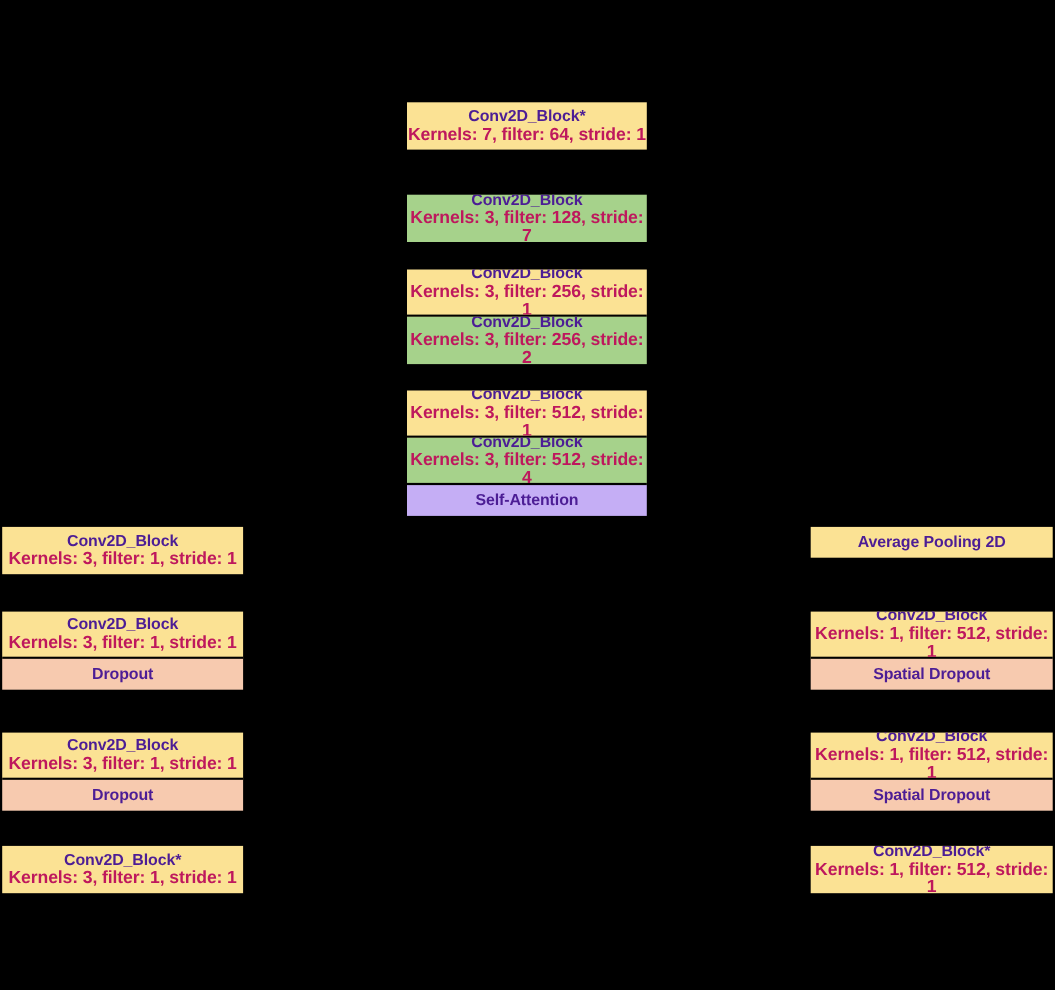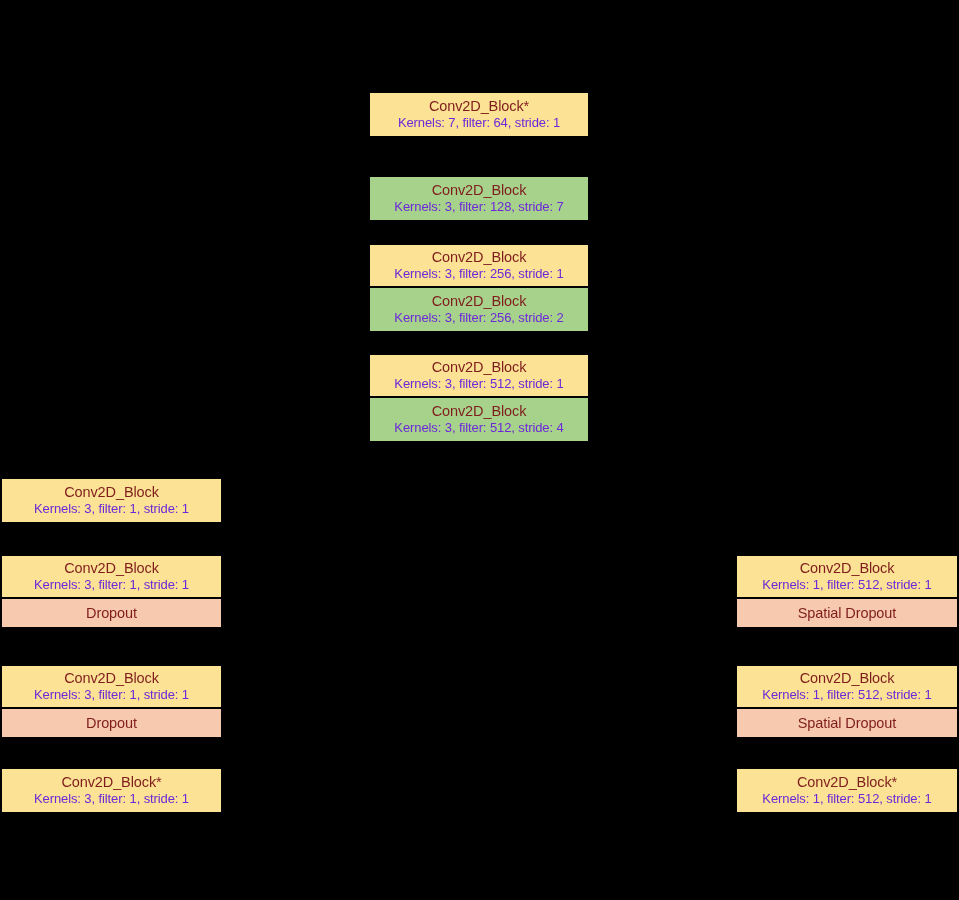--- a/index.html
+++ b/index.html
@@ -34,31 +34,31 @@
     flex-direction: column;
     align-items: center;
     justify-content: center;
     text-align: center;
     overflow: hidden;
   }
   .block:last-child {
     border-bottom: none;
   }
   .block .title {
-    font-weight: normal;
+    font-weight: bold;
     font-size: 14.5px;
-    color: #7f1d1d;
+    color: #4c1d95;
     line-height: 17px;
     letter-spacing: -0.1px;
     text-align: right;
   }
   .block .sub {
-    font-weight: normal;
-    font-size: 13px;
-    color: #6d28d9;
+    font-weight: bold;
+    font-size: 16px;
+    color: #be185d;
     line-height: 16px;
     letter-spacing: -0.1px;
   }
   .block.single .title {
     line-height: 18px;
   }
   .c-yellow { background: #FBE294; }
   .c-green  { background: #A6D28B; }
   .c-purple { background: #C5AEF5; }
   .c-pink   { background: #F7CAAF; }
@@ -93,20 +93,23 @@
     </div>
     <div class="group" style="left: 368px; top: 353px; width: 222px;">
       <div class="block c-yellow h-tall">
         <div class="title">Conv2D_Block</div>
         <div class="sub">Kernels: 3, filter: 512, stride: 1</div>
       </div>
       <div class="block c-green h-tall">
         <div class="title">Conv2D_Block</div>
         <div class="sub">Kernels: 3, filter: 512, stride: 4</div>
       </div>
+      <div class="block c-purple h-short single">
+        <div class="title">Self-Attention</div>
+      </div>
     </div>
     <div class="group" style="left: 0px; top: 477px; width: 223px;">
       <div class="block c-yellow h-tall">
         <div class="title">Conv2D_Block</div>
         <div class="sub">Kernels: 3, filter: 1, stride: 1</div>
       </div>
     </div>
     <div class="group" style="left: 0px; top: 554px; width: 223px;">
       <div class="block c-yellow h-tall">
         <div class="title">Conv2D_Block</div>
@@ -124,20 +127,25 @@
       <div class="block c-pink h-short single">
         <div class="title">Dropout</div>
       </div>
     </div>
     <div class="group" style="left: 0px; top: 767px; width: 223px;">
       <div class="block c-yellow h-tall">
         <div class="title">Conv2D_Block*</div>
         <div class="sub">Kernels: 3, filter: 1, stride: 1</div>
       </div>
     </div>
+    <div class="group" style="left: 735px; top: 477px; width: 224px;">
+      <div class="block c-yellow h-short single">
+        <div class="title">Average Pooling 2D</div>
+      </div>
+    </div>
     <div class="group" style="left: 735px; top: 554px; width: 224px;">
       <div class="block c-yellow h-tall">
         <div class="title">Conv2D_Block</div>
         <div class="sub">Kernels: 1, filter: 512, stride: 1</div>
       </div>
       <div class="block c-pink h-short single">
         <div class="title">Spatial Dropout</div>
       </div>
     </div>
     <div class="group" style="left: 735px; top: 664px; width: 224px;">

